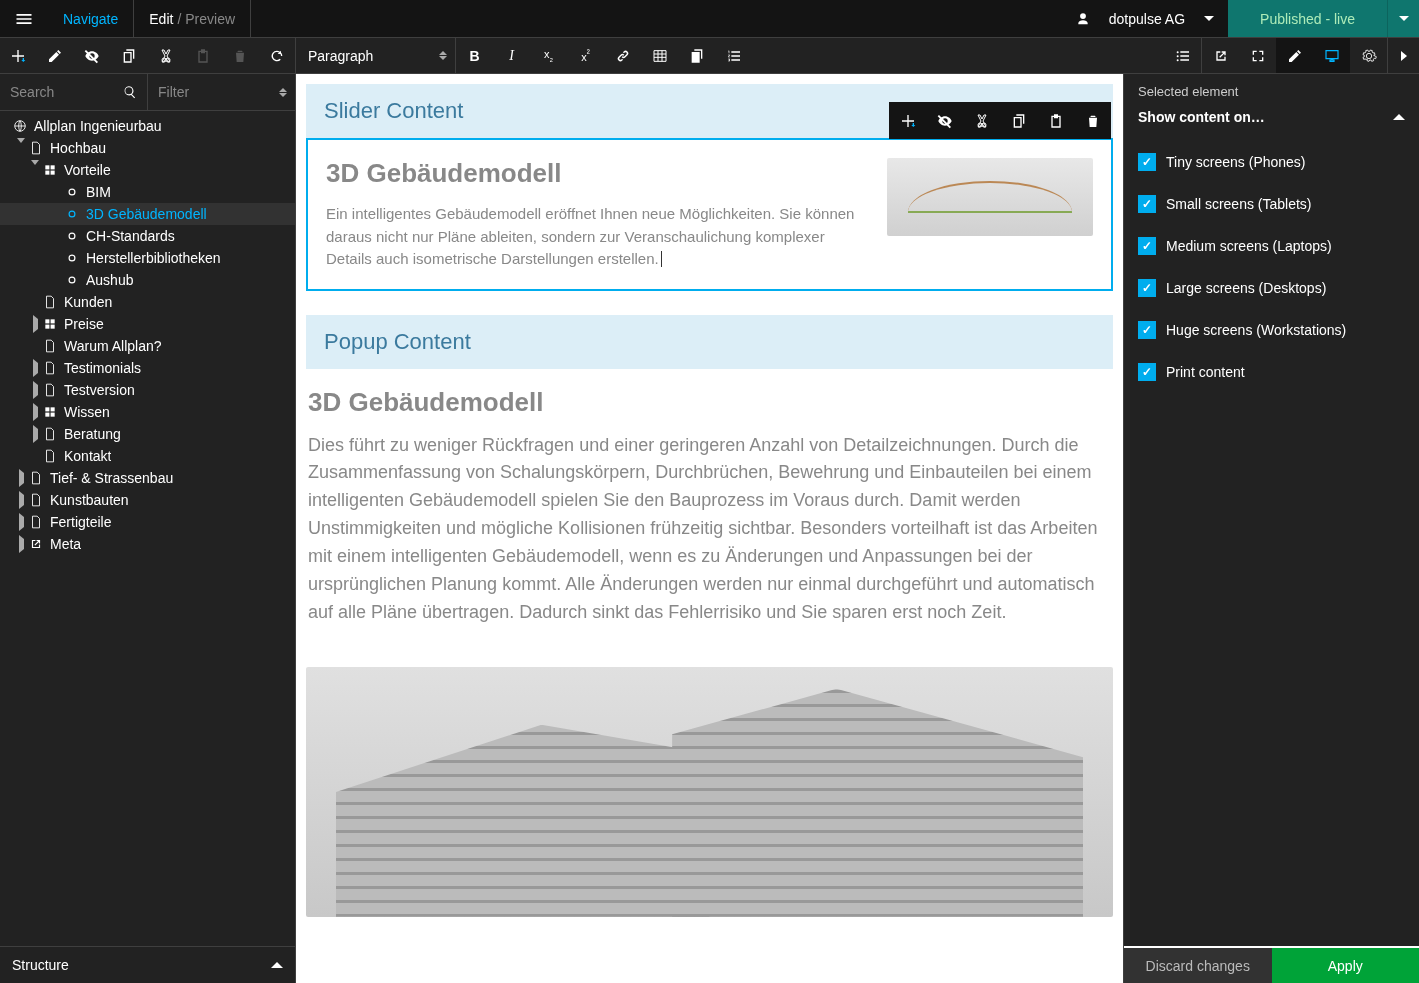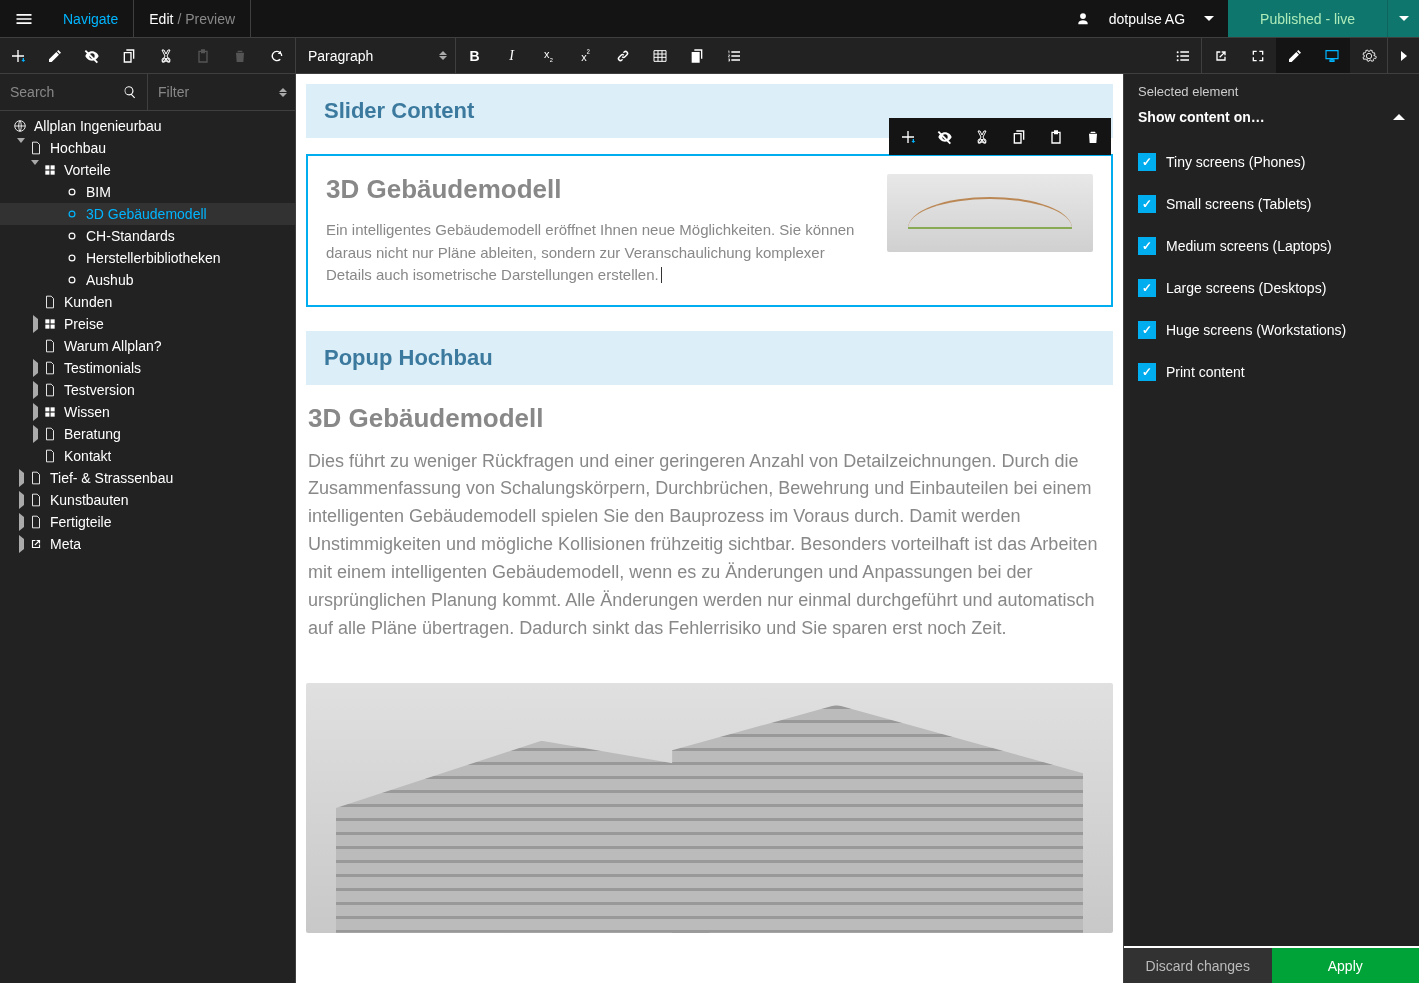--- a/index.html
+++ b/index.html
@@ -57,21 +57,21 @@
 .tree-label { white-space: nowrap; overflow: hidden; text-overflow: ellipsis; }
 .indent-0 { padding-left: 4px; }
 .indent-1 { padding-left: 14px; }
 .indent-2 { padding-left: 28px; }
 .indent-3 { padding-left: 50px; }
 
 .structure-footer { height: 37px; display: flex; align-items: center; padding: 0 12px; border-top: 1px solid #3f3f3f; cursor: pointer; justify-content: space-between; }
 
 
 .center-panel { flex: 1; background: #fff; color: #333; overflow-y: auto; padding: 10px; }
-.section-header { background: #dceef7; color: #3b7a9e; font-size: 22px; font-weight: 700; padding: 14px 18px; margin-bottom: 16px; }
+.section-header { background: #dceef7; color: #3b7a9e; font-size: 22px; font-weight: 400; padding: 14px 18px; margin-bottom: 0; }
 .editable-block { border: 2px solid #00adee; padding: 18px; position: relative; margin-bottom: 24px; }
 .block-row { display: flex; gap: 20px; }
 .block-text { flex: 1; }
 .block-title { font-size: 26px; font-weight: 600; color: #888; margin-bottom: 14px; }
 .block-para { color: #888; line-height: 1.5; font-size: 15px; }
 .cursor-mark::after { content: ""; display: inline-block; width: 1px; height: 16px; background: #333; vertical-align: text-bottom; margin-left: 2px; }
 .block-image { width: 206px; height: 78px; background: linear-gradient(180deg, #e8e8e8, #d0d0d0); border-radius: 2px; position: relative; overflow: hidden; }
 .block-image::before { content: ""; position: absolute; left: 10%; right: 10%; top: 30%; bottom: 30%; border-top: 2px solid #b85; border-bottom: 2px solid #8a5; border-radius: 50% 50% 0 0 / 100% 100% 0 0; }
 
 .floating-toolbar { position: absolute; top: -38px; right: 0; background: #141414; display: flex; height: 37px; }
@@ -472,20 +472,24 @@
         <div class="tree-item indent-1">
           <span class="tree-toggle"><span class="tri-right"></span></span>
           <span class="tree-icon">
             <svg class="ico" viewBox="0 0 24 24">
               <path d="M5 5h6v2H7v10h10v-4h2v6H5zM13 5h6v6h-2V8.4l-6.3 6.3-1.4-1.4L15.6 7H13z"></path>
             </svg>
           </span>
           <span class="tree-label">Meta</span>
         </div>
       </div>
+    <div class="structure-footer">
+      <span>Structure</span>
+      <span class="chev-up-lg"></span>
+    </div>
   </div>
 
   <div class="center-panel">
     <div class="section-header">Slider Content</div>
     <div class="editable-block">
       <div class="floating-toolbar">
         <div class="tool-btn">
             <svg viewBox="0 0 24 24">
               <path d="M11 3h2v8h8v2h-8v8h-2v-8H3v-2h8z"></path>
               <path d="M17 18l3 3 3-3h-2v-3h-2v3z" fill="#00b5ff"></path>
@@ -521,21 +525,21 @@
       <div class="block-row">
         <div class="block-text">
           <div class="block-title">3D Gebäudemodell</div>
           <div class="block-para cursor-mark">Ein intelligentes Gebäudemodell eröffnet Ihnen neue Möglichkeiten. Sie können daraus nicht nur Pläne ableiten, sondern zur Veranschaulichung komplexer Details auch isometrische Darstellungen erstellen.</div>
         </div>
         <div class="block-image"></div>
       </div>
     </div>
 
     <div class="popup-section">
-      <div class="section-header">Popup Hochbau</div>
+      <div class="section-header">Popup Content</div>
       <div class="popup-title">3D Gebäudemodell</div>
       <div class="popup-para">Dies führt zu weniger Rückfragen und einer geringeren Anzahl von Detailzeichnungen. Durch die Zusammenfassung von Schalungskörpern, Durchbrüchen, Bewehrung und Einbauteilen bei einem intelligenten Gebäudemodell spielen Sie den Bauprozess im Voraus durch. Damit werden Unstimmigkeiten und mögliche Kollisionen frühzeitig sichtbar. Besonders vorteilhaft ist das Arbeiten mit einem intelligenten Gebäudemodell, wenn es zu Änderungen und Anpassungen bei der ursprünglichen Planung kommt. Alle Änderungen werden nur einmal durchgeführt und automatisch auf alle Pläne übertragen. Dadurch sinkt das Fehlerrisiko und Sie sparen erst noch Zeit.</div>
       <div class="big-image">
           <div class="building"></div>
         </div>
     </div>
   </div>
 
   <div class="right-panel">
     <div class="rp-section-label">Selected element</div>

